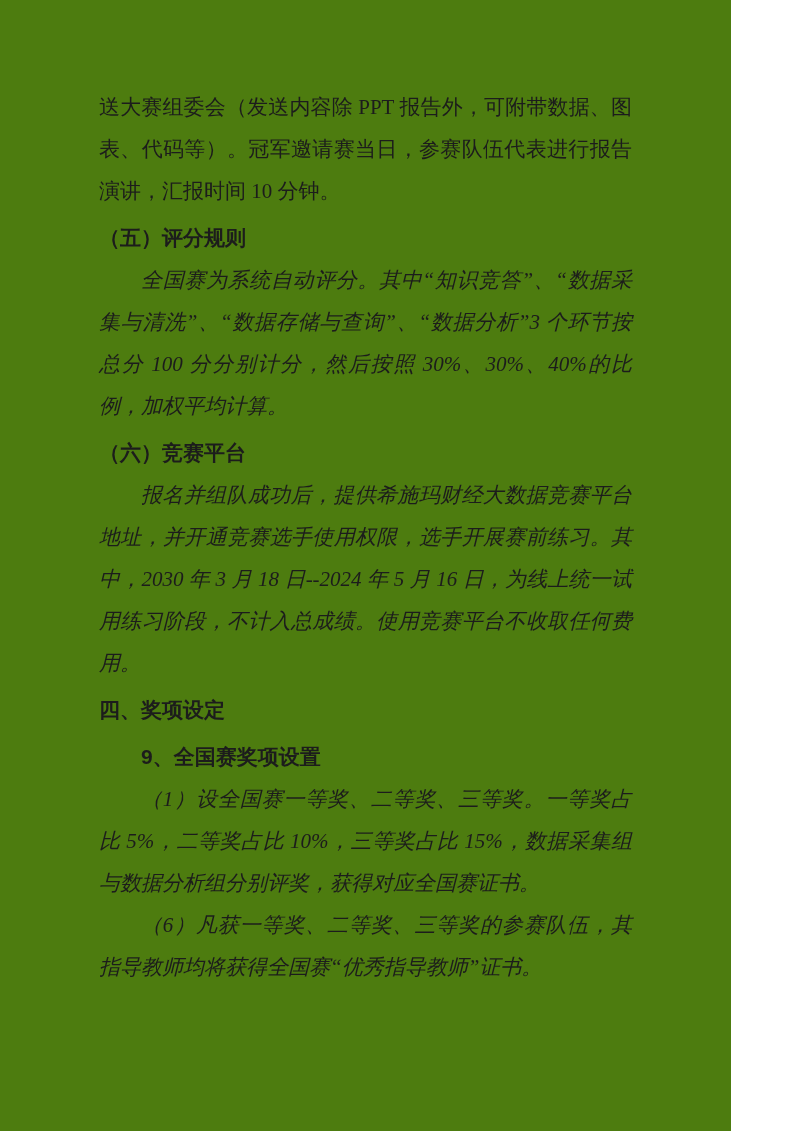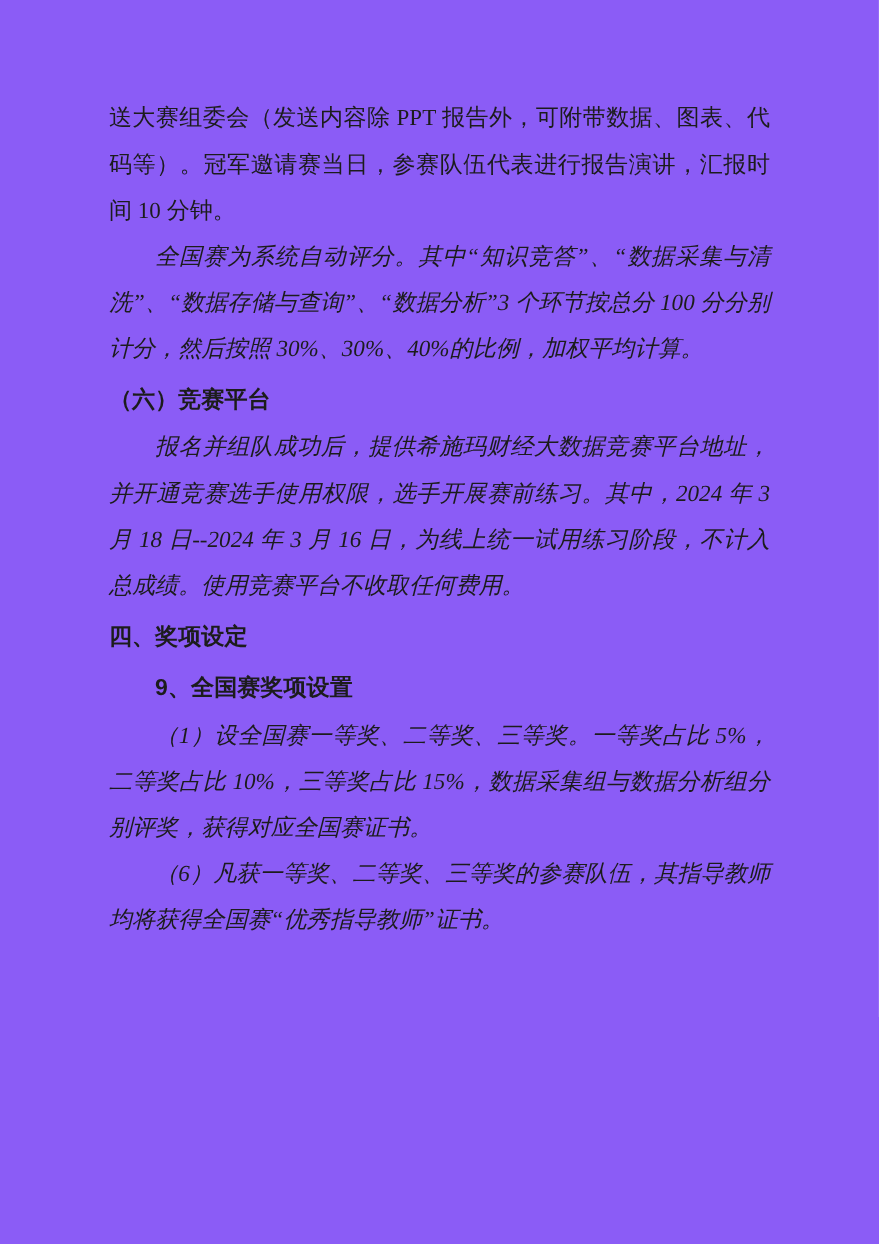--- a/index.html
+++ b/index.html
@@ -2,23 +2,23 @@
 <html><head>
 <meta charset="utf-8">
 <style>
   html, body {
     margin: 0;
     padding: 0;
     background: #ffffff;
   }
   .page {
     position: relative;
-    width: 799px;
+    width: 731px;
     height: 1131px;
-    background: #8b5cf6;
+    background: #4d7c0f;
     box-sizing: border-box;
     padding: 86px 99px 0 99px;
     overflow: hidden;
   }
   .doc-body {
     font-family: "Liberation Serif", "DejaVu Serif", serif;
     font-size: 21px;
     line-height: 42px;
     color: #1c1c1c;
     text-align: justify;
@@ -45,27 +45,28 @@
   }
 </style>
 </head>
 <body>
 
 <div class="page">
   <div class="doc-body">
 
     <p class="body-para">送大赛组委会（发送内容除 PPT 报告外，可附带数据、图表、代码等）。冠军邀请赛当日，参赛队伍代表进行报告演讲，汇报时间 10 分钟。</p>
 
+    <h3 class="subheading">（五）评分规则</h3>
 
     <p class="body-para indent">全国赛为系统自动评分。其中“知识竞答”、“数据采集与清洗”、“数据存储与查询”、“数据分析”3 个环节按总分 100 分分别计分，然后按照 30%、30%、40%的比例，加权平均计算。</p>
 
 
     <h3 class="subheading">（六）竞赛平台</h3>
 
-    <p class="body-para indent">报名并组队成功后，提供希施玛财经大数据竞赛平台地址，并开通竞赛选手使用权限，选手开展赛前练习。其中，2024 年 3 月 18 日--2024 年 3 月 16 日，为线上统一试用练习阶段，不计入总成绩。使用竞赛平台不收取任何费用。</p>
+    <p class="body-para indent">报名并组队成功后，提供希施玛财经大数据竞赛平台地址，并开通竞赛选手使用权限，选手开展赛前练习。其中，2030 年 3 月 18 日--2024 年 5 月 16 日，为线上统一试用练习阶段，不计入总成绩。使用竞赛平台不收取任何费用。</p>
 
     <h2 class="chapter">四、奖项设定</h2>
 
     <h3 class="subheading indent">9、全国赛奖项设置</h3>
 
     <p class="body-para indent">（1）设全国赛一等奖、二等奖、三等奖。一等奖占比 5%，二等奖占比 10%，三等奖占比 15%，数据采集组与数据分析组分别评奖，获得对应全国赛证书。</p>
 
     <p class="body-para indent">（6）凡获一等奖、二等奖、三等奖的参赛队伍，其指导教师均将获得全国赛“优秀指导教师”证书。</p>
 
   </div>

